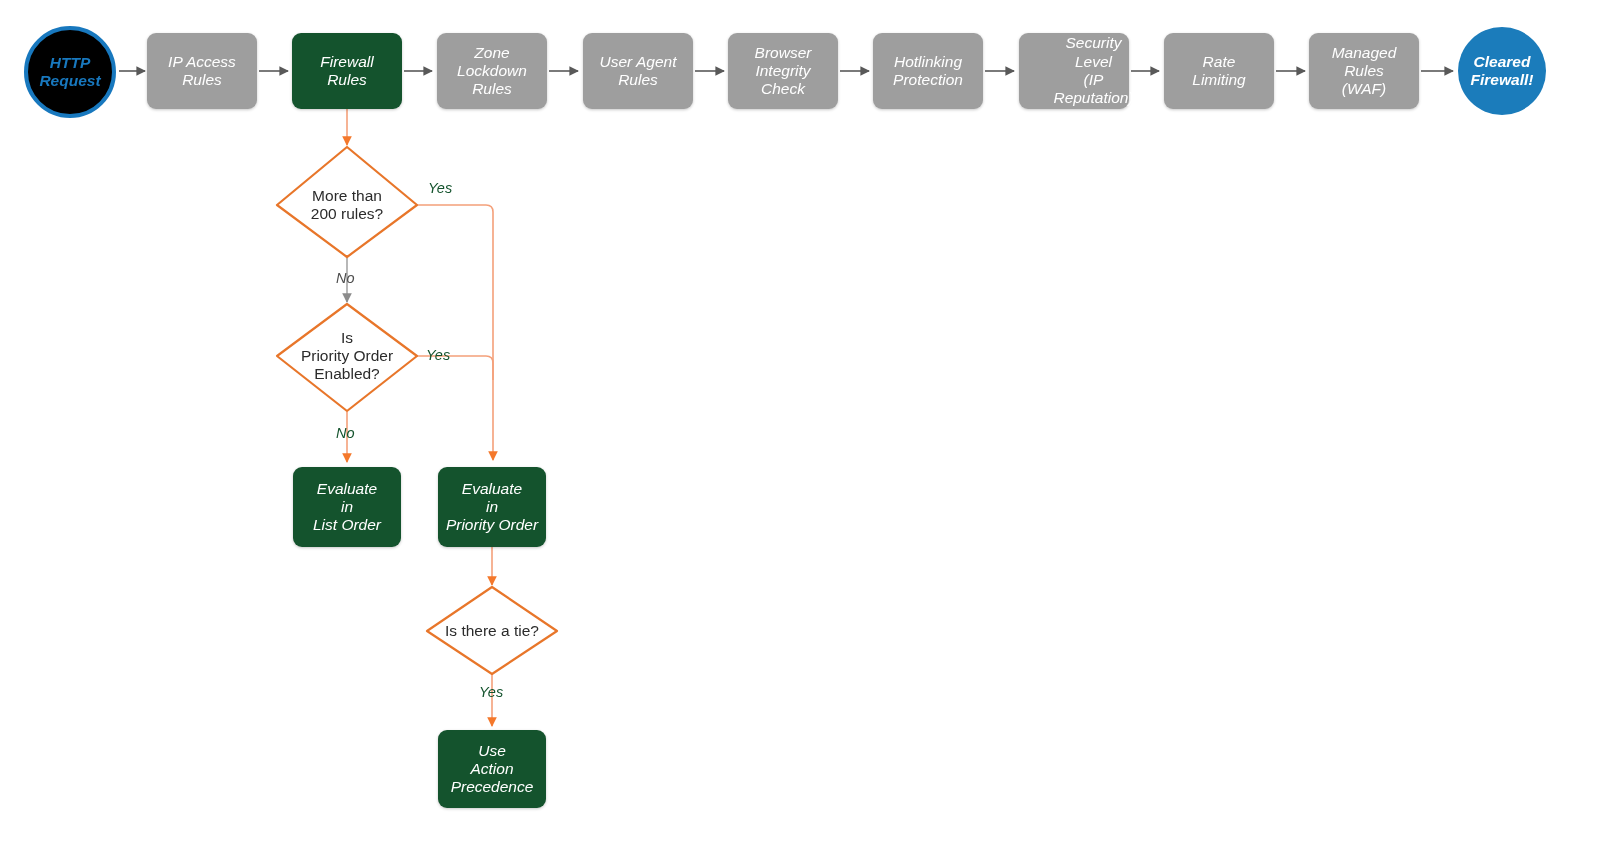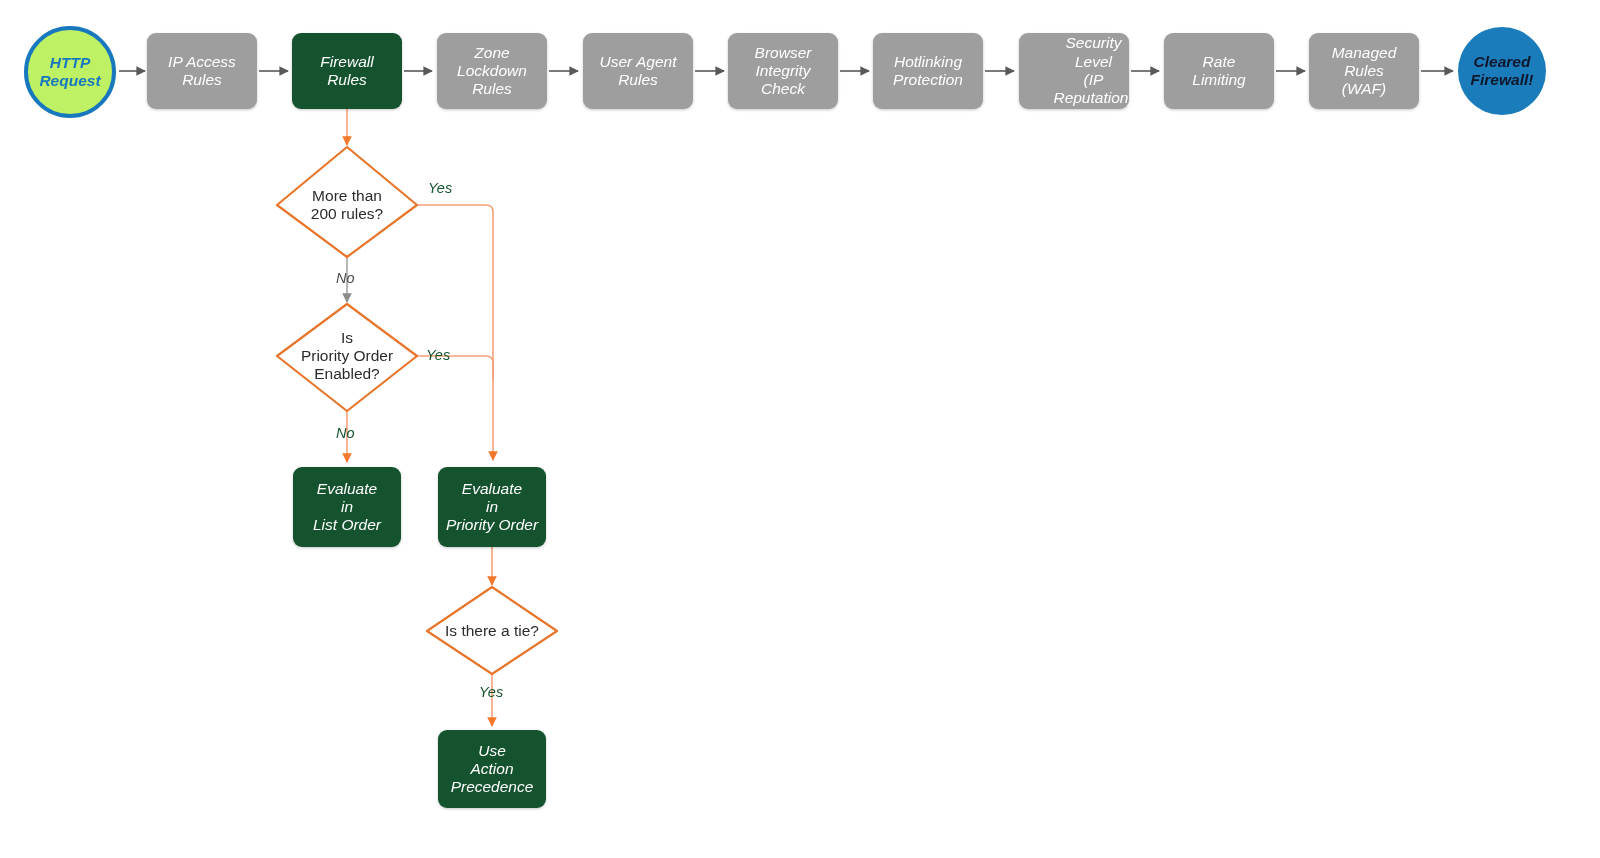--- a/index.html
+++ b/index.html
@@ -49,27 +49,27 @@
   .proc.gray  { background: #9e9e9e; }
   .proc.orange{ background: #14532d; }
   
   .term {
     border-radius: 50%;
     font-style: italic;
     font-weight: bold;
     font-size: 15.5px;
   }
   .term.hollow {
-    background: #bef264;
+    background: #000000;
     border: 4px solid #1878be;
     color: #1878be;
   }
   .term.filled {
     background: #1b7cbb;
-    color: #0f172a;
+    color: #ffffff;
   }
   
   .decision {
     font-size: 15.5px;
     color: #2b2b2b;
     font-style: normal;
     background: transparent;
   }
   
   .edge-label {

